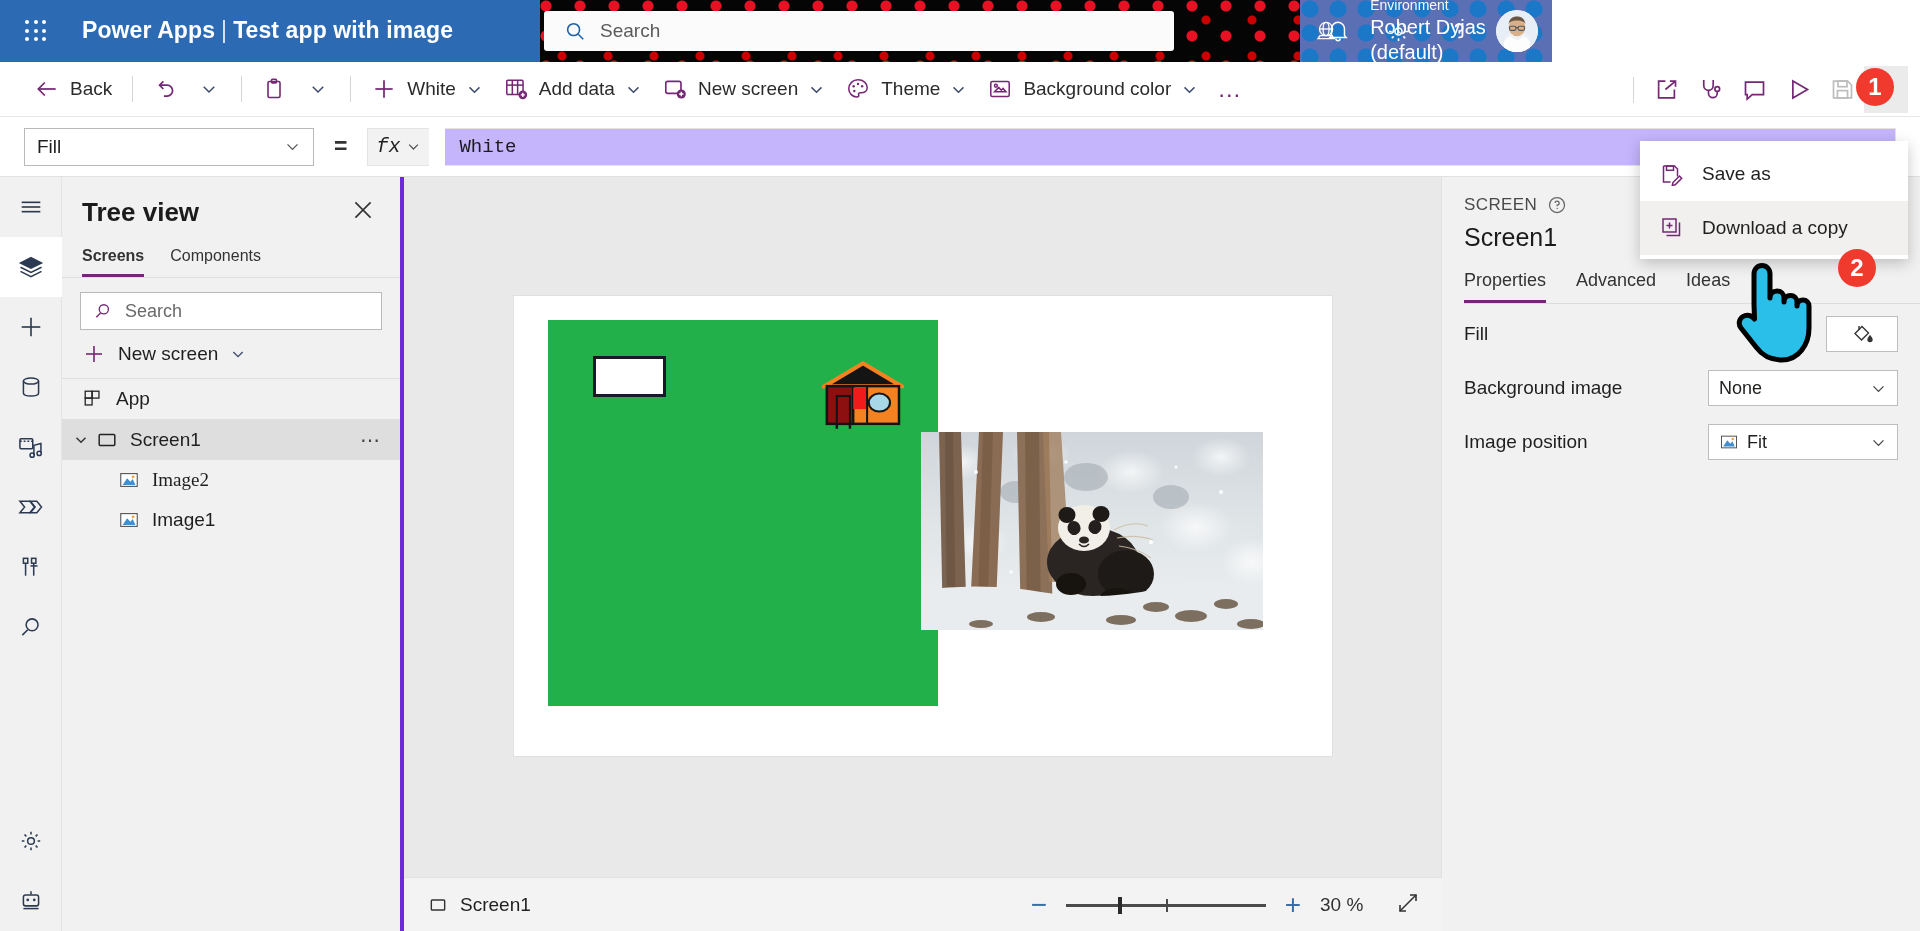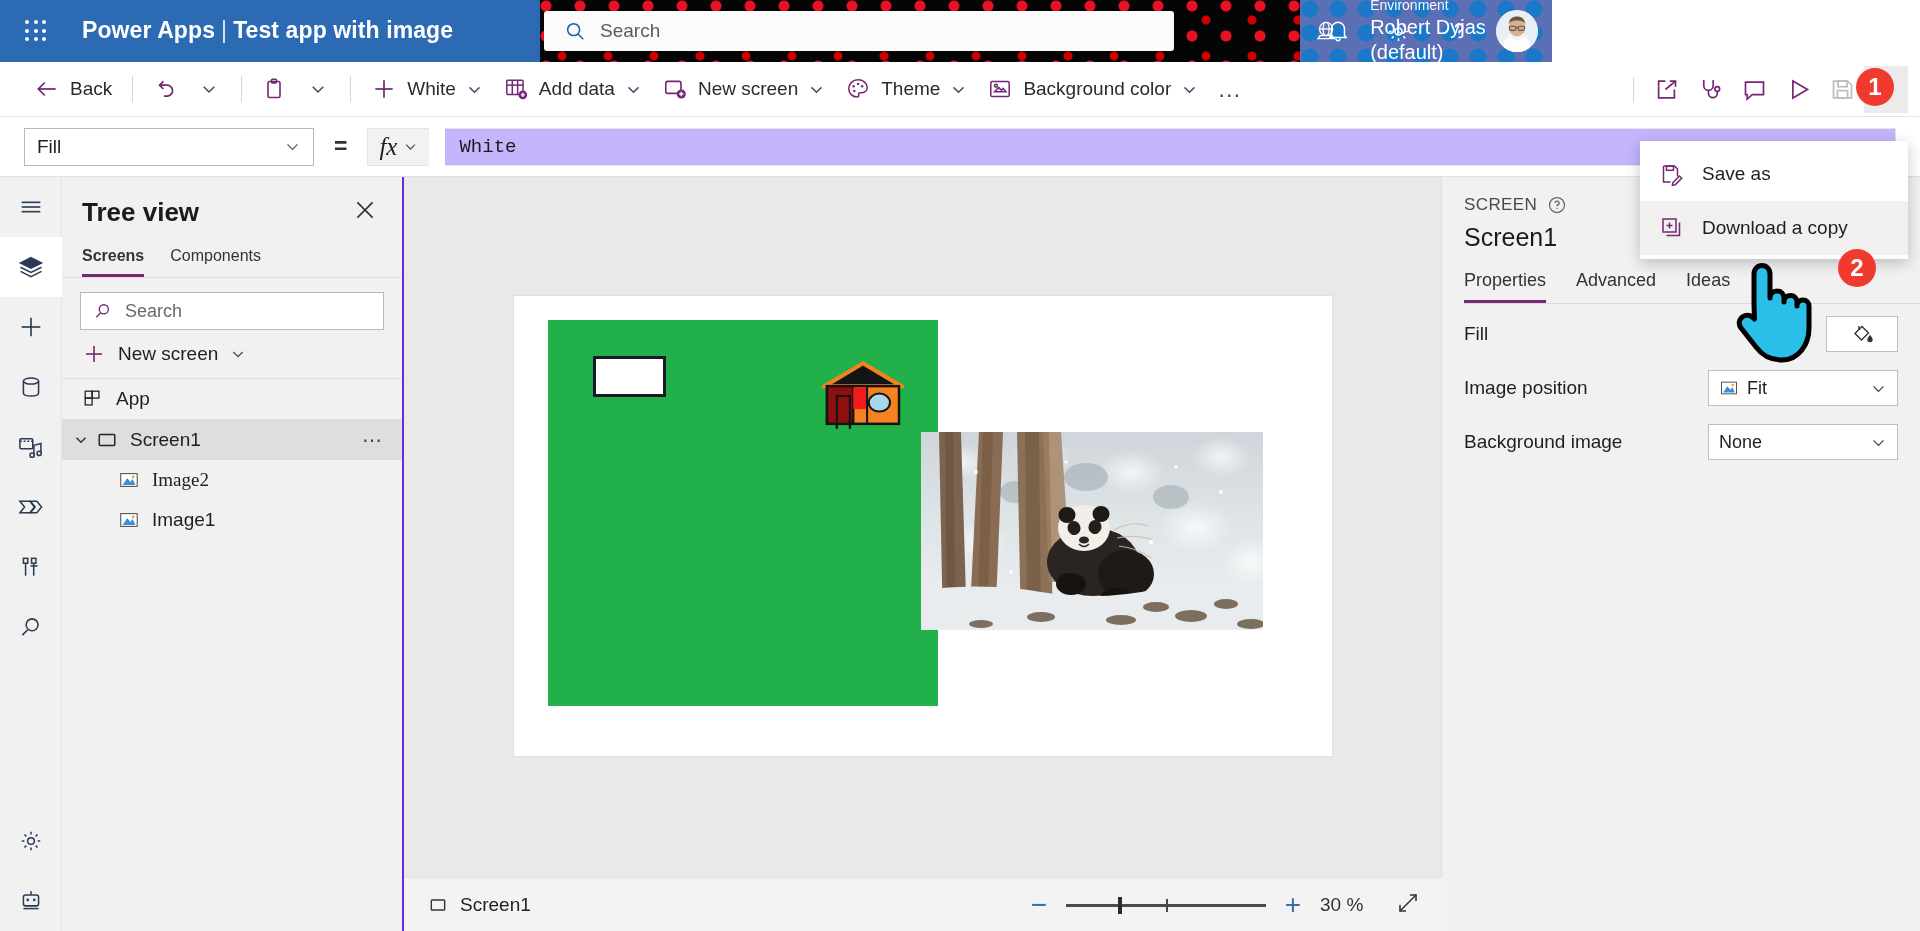--- a/index.html
+++ b/index.html
@@ -130,21 +130,21 @@
     width: 290px; height: 38px; border: 1px solid #b9b9b9; background: #fff;
     display: flex; align-items: center; justify-content: space-between;
     padding: 0 12px; font-size: 19px; cursor: pointer;
   }
   .eq { font-size: 23px; font-weight: 700; color: #333; padding: 0 4px; }
   .fx {
     height: 38px; min-width: 62px; background: #f2f2f2;
     display: flex; align-items: center; justify-content: center; gap: 6px;
     cursor: pointer; border: 1px solid #e4e4e4; border-right: none;
   }
-  .fx .fxlabel { font-family: Liberation Serif, serif; font-style: italic; font-size: 25px; }
+  .fx .fxlabel { font-family: Liberation Mono, monospace; font-style: italic; font-size: 20px; }
   .formula-input {
     flex: 1; height: 38px; border: 1px solid #e4e4e4; border-left: none;
     display: flex; align-items: center; padding-left: 14px;
     font-family: "Liberation Mono", monospace; font-size: 19px; color: #1b1b1b;
     cursor: text; background: #c4b5fd;
   }
 
   
   .rail {
     position: absolute; top: 177px; left: 0; width: 62px; height: 754px;
@@ -153,21 +153,21 @@
   .rail-btn {
     width: 62px; height: 60px; display: flex; align-items: center;
     justify-content: center; cursor: pointer;
   }
   .rail-btn.active { background: #ffffff; }
   .rail-bottom { position: absolute; bottom: 0; left: 0; width: 62px; }
 
   
   .treeview {
     position: absolute; top: 177px; left: 62px; width: 342px; height: 754px;
-    background: #f1f1f1; border-right: 2px solid #6d28d9;
+    background: #f1f1f1; border-right: 4px solid #6d28d9;
   }
   .tv-head {
     display: flex; align-items: center; justify-content: space-between;
     padding: 16px 20px 0 20px;
   }
   .tv-title { font-size: 26px; font-weight: 600; color: #1b1b1b; }
   .tv-close { cursor: pointer; padding: 4px; }
   .tv-tabs { display: flex; gap: 26px; padding: 16px 20px 0 20px; }
   .tv-tab {
     font-size: 16px; color: #333; padding-bottom: 9px; cursor: pointer;
@@ -838,47 +838,47 @@
       <span class="fill-swatch">
         <svg width="24" height="24" viewBox="0 0 24 24" fill="none" stroke="#333" stroke-width="1.4">
           <path d="M5 11.5 12 4.5l6.5 6.5-7 7z"></path>
           <line x1="9" y1="4" x2="9" y2="8"></line>
           <path d="M20 14c1.4 1.8 2 2.8 2 3.6a2 2 0 0 1-4 0c0-.8.6-1.8 2-3.6z" fill="#333"></path>
         </svg>
       </span>
     </div>
 
     <div class="prow">
+      <span class="plabel">Background image</span>
+      <span class="pfield">
+        <span class="left">
+          <span>None</span>
+        </span>
+        <svg width="17" height="17" viewBox="0 0 24 24" fill="none" stroke="#444" stroke-width="1.8">
+            <polyline points="5,9 12,16 19,9"></polyline>
+          </svg>
+      </span>
+    </div>
+
+    <div class="prow">
       <span class="plabel">Image position</span>
       <span class="pfield">
         <span class="left">
           <svg width="20" height="20" viewBox="0 0 24 24">
             <rect x="3" y="5" width="18" height="14" fill="#fff" stroke="#555" stroke-width="1.2"></rect>
             <polygon points="5,17.5 10,10 13.5,14 16,11 19,17.5" fill="#3f8fd2"></polygon>
             <circle cx="16.5" cy="8.5" r="1.5" fill="#f0a030"></circle>
           </svg>
           <span>Fit</span>
         </span>
         <svg width="17" height="17" viewBox="0 0 24 24" fill="none" stroke="#444" stroke-width="1.8">
             <polyline points="5,9 12,16 19,9"></polyline>
           </svg>
       </span>
     </div>
-
-    <div class="prow">
-      <span class="plabel">Background image</span>
-      <span class="pfield">
-        <span class="left">
-          <span>None</span>
-        </span>
-        <svg width="17" height="17" viewBox="0 0 24 24" fill="none" stroke="#444" stroke-width="1.8">
-            <polyline points="5,9 12,16 19,9"></polyline>
-          </svg>
-      </span>
-    </div>
   </div>
 
   <svg class="cursor-hand" width="90" height="110" viewBox="0 0 90 110">
     <path d="M24 46V16c0-5 3.5-8.5 8-8.5s8 3.5 8 8.5v24
              c0-4 3-7 7-7s7 3 7 7v4
              c0-4 3-6.5 6.5-6.5S67 40 67 44v4
              c0-3.5 2.5-6 6-6s6 2.5 6 6v22
              c0 16-10 32-27 32-13 0-20-5-26-13L11 70c-3-4-2-9 2-11.5s9-1 11.5 2.5z" fill="#29BFE8" stroke="#000" stroke-width="5" stroke-linejoin="round"></path>
   </svg>
 

